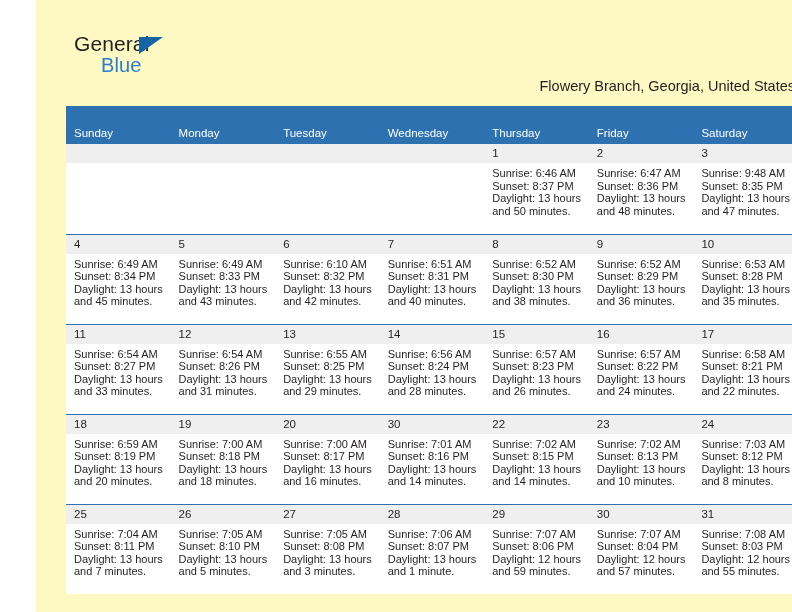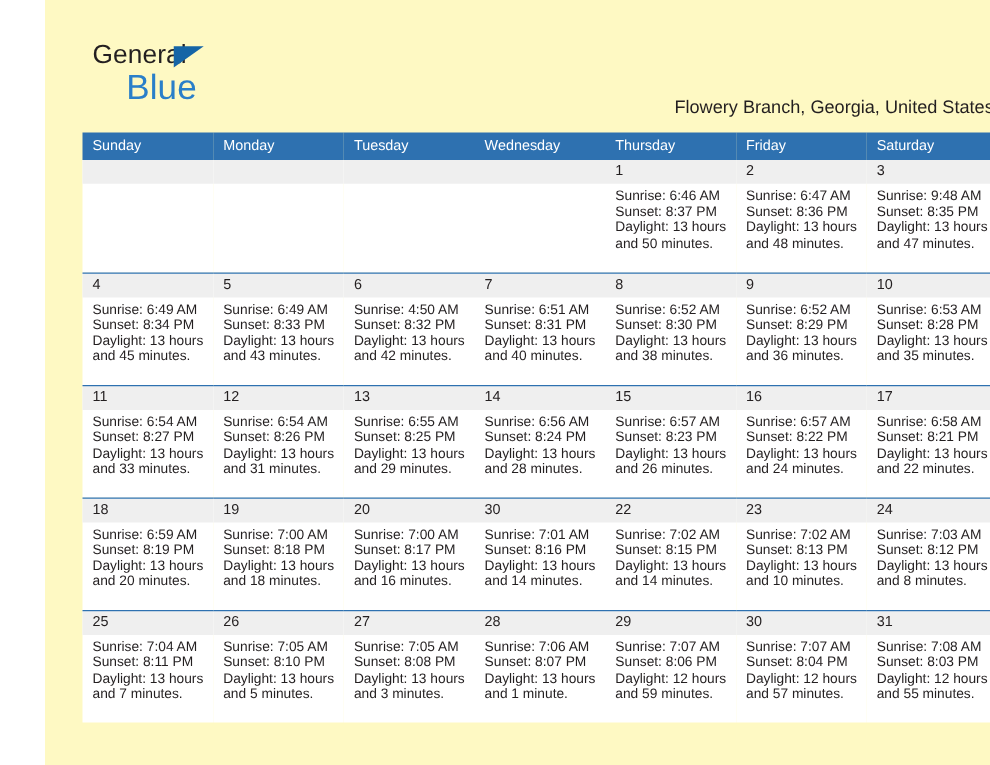--- a/index.html
+++ b/index.html
@@ -24,21 +24,21 @@
     font-size: 21px; color: #231f20; letter-spacing: .1px;
   }
   .logo-tri {
     position: absolute; left: 65px; top: 5px;
     width: 0; height: 0;
     border-left: 24px solid #1565a6;
     border-bottom: 17px solid transparent;
   }
   .logo-blue {
     position: absolute; left: 27px; top: 22px;
-    font-size: 28px; color: #2a7fc9; letter-spacing: .1px;
+    font-size: 20px; color: #2a7fc9; letter-spacing: .1px;
   }
 
   .title {
     position: absolute; right: 33px; top: 28px;
     font-size: 28px; color: #231f20; font-weight: normal;
     letter-spacing: .2px;
   }
   .subtitle {
     position: absolute; right: 33px; top: 78px;
     font-size: 14.5px; color: #231f20;
@@ -50,21 +50,21 @@
     width: 732px;
     border-collapse: collapse;
     table-layout: fixed;
   }
   .cal th {
     background: #2e71b0;
     color: #ffffff;
     font-size: 11.5px;
     font-weight: normal;
     text-align: left;
-    padding: 5px 0 5px 8px;
+    padding: 21px 0 5px 8px;
     height: 21px;
     border: none;
   }
   .cal td {
     vertical-align: top;
     padding: 0;
     border-top: 1.6px solid #2e71b0;
     height: 90px;
     background: #ffffff;
   }
@@ -172,21 +172,21 @@
             <div class="info">
               <div>Sunrise: 6:49 AM</div>
               <div>Sunset: 8:33 PM</div>
               <div>Daylight: 13 hours</div>
               <div>and 43 minutes.</div>
             </div>
           </td>
           <td>
             <div class="daynum">6</div>
             <div class="info">
-              <div>Sunrise: 4:50 AM</div>
+              <div>Sunrise: 6:10 AM</div>
               <div>Sunset: 8:32 PM</div>
               <div>Daylight: 13 hours</div>
               <div>and 42 minutes.</div>
             </div>
           </td>
           <td>
             <div class="daynum">7</div>
             <div class="info">
               <div>Sunrise: 6:51 AM</div>
               <div>Sunset: 8:31 PM</div>

